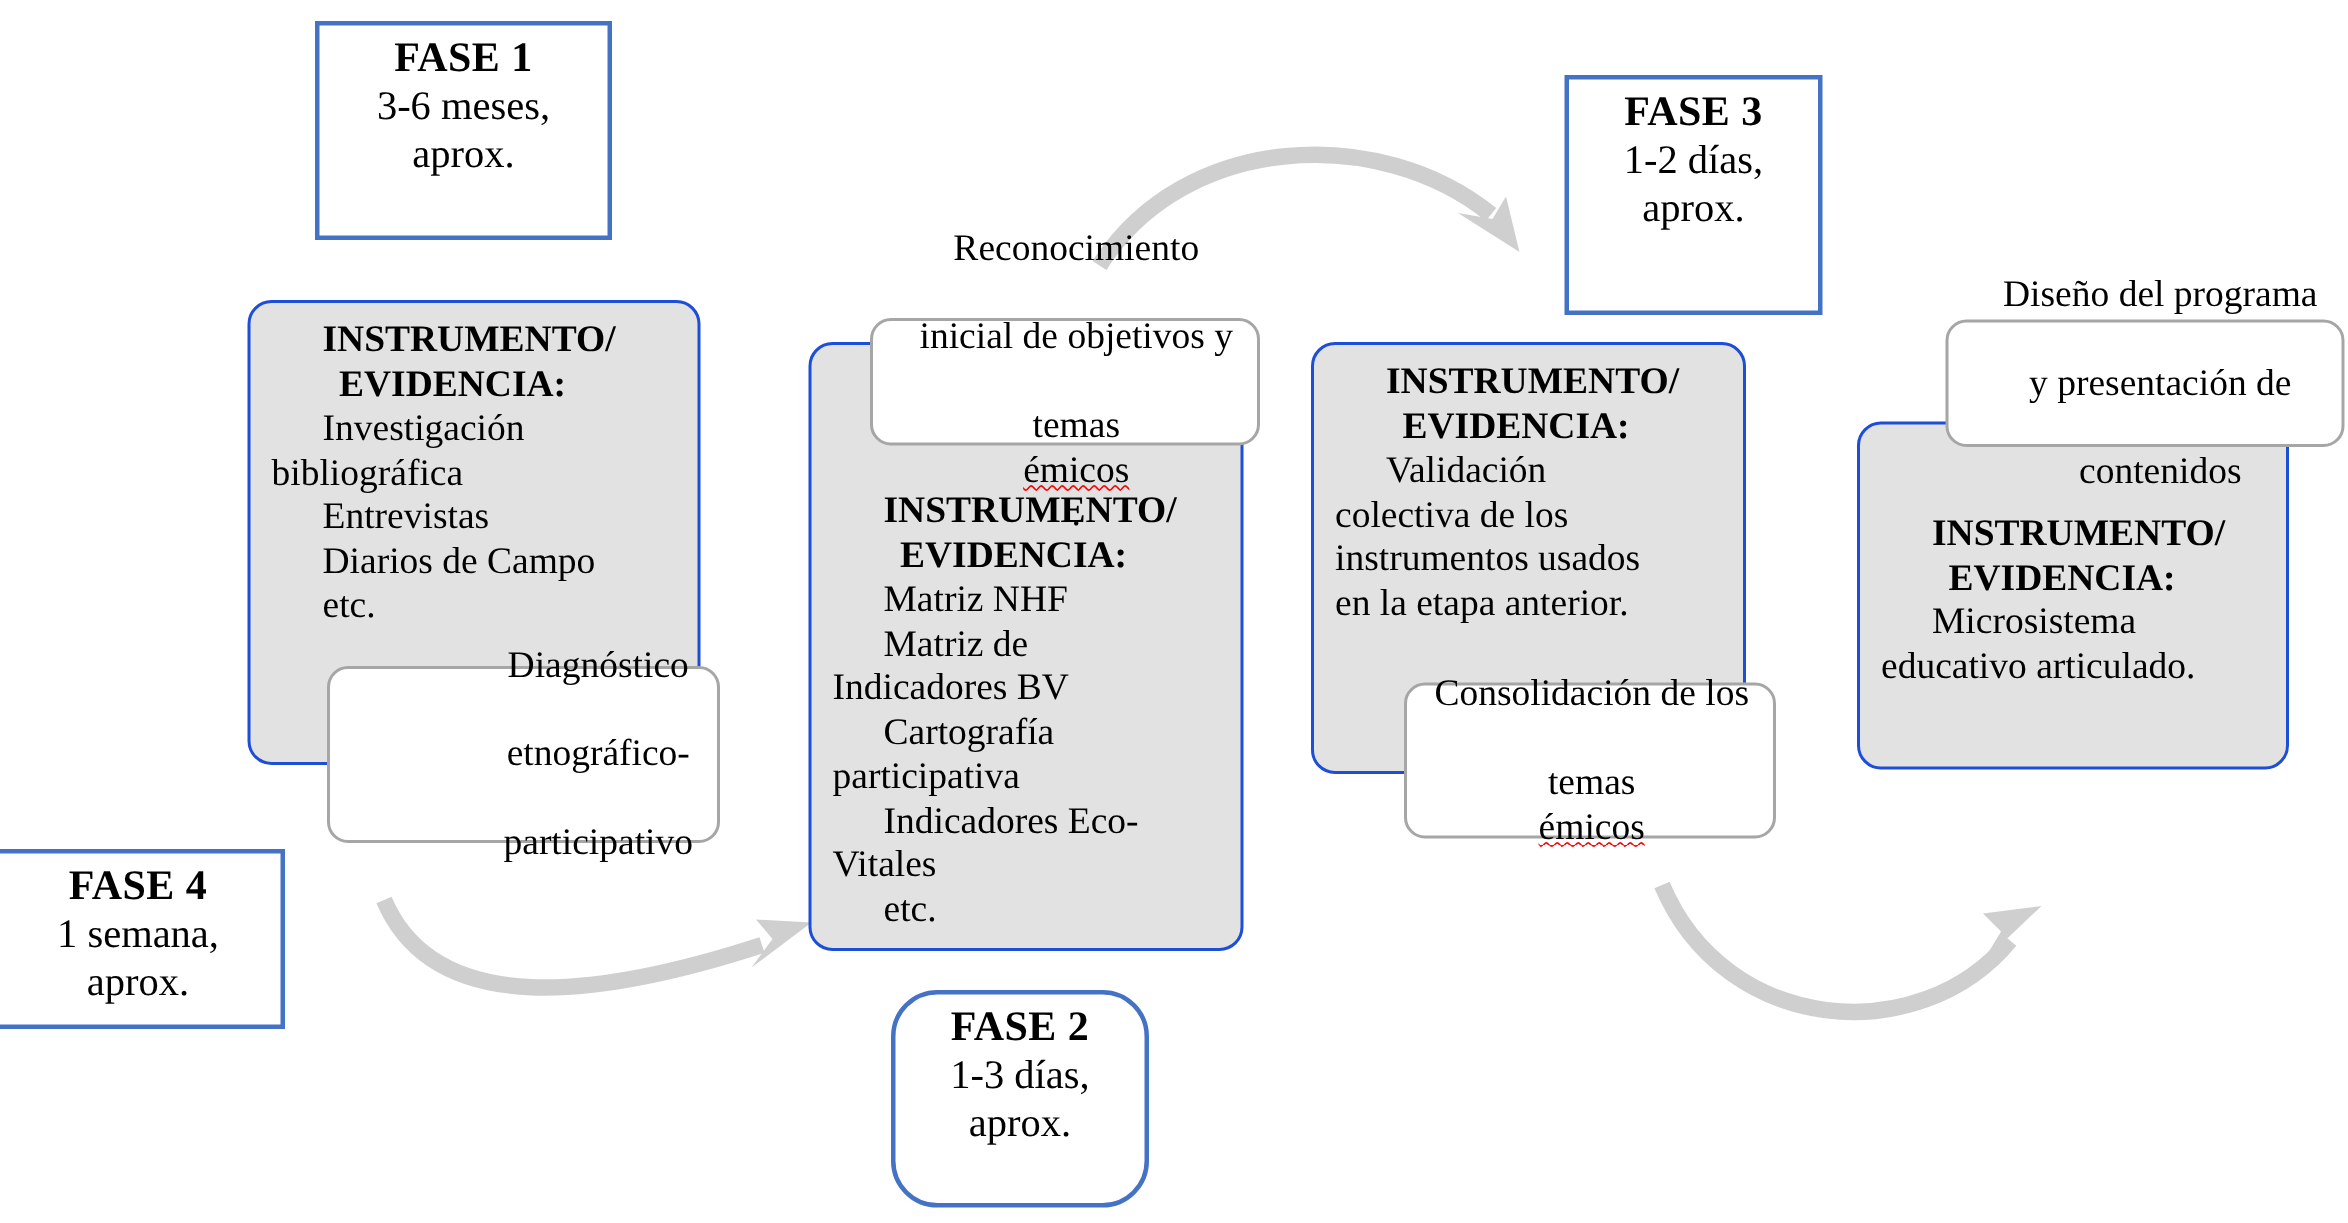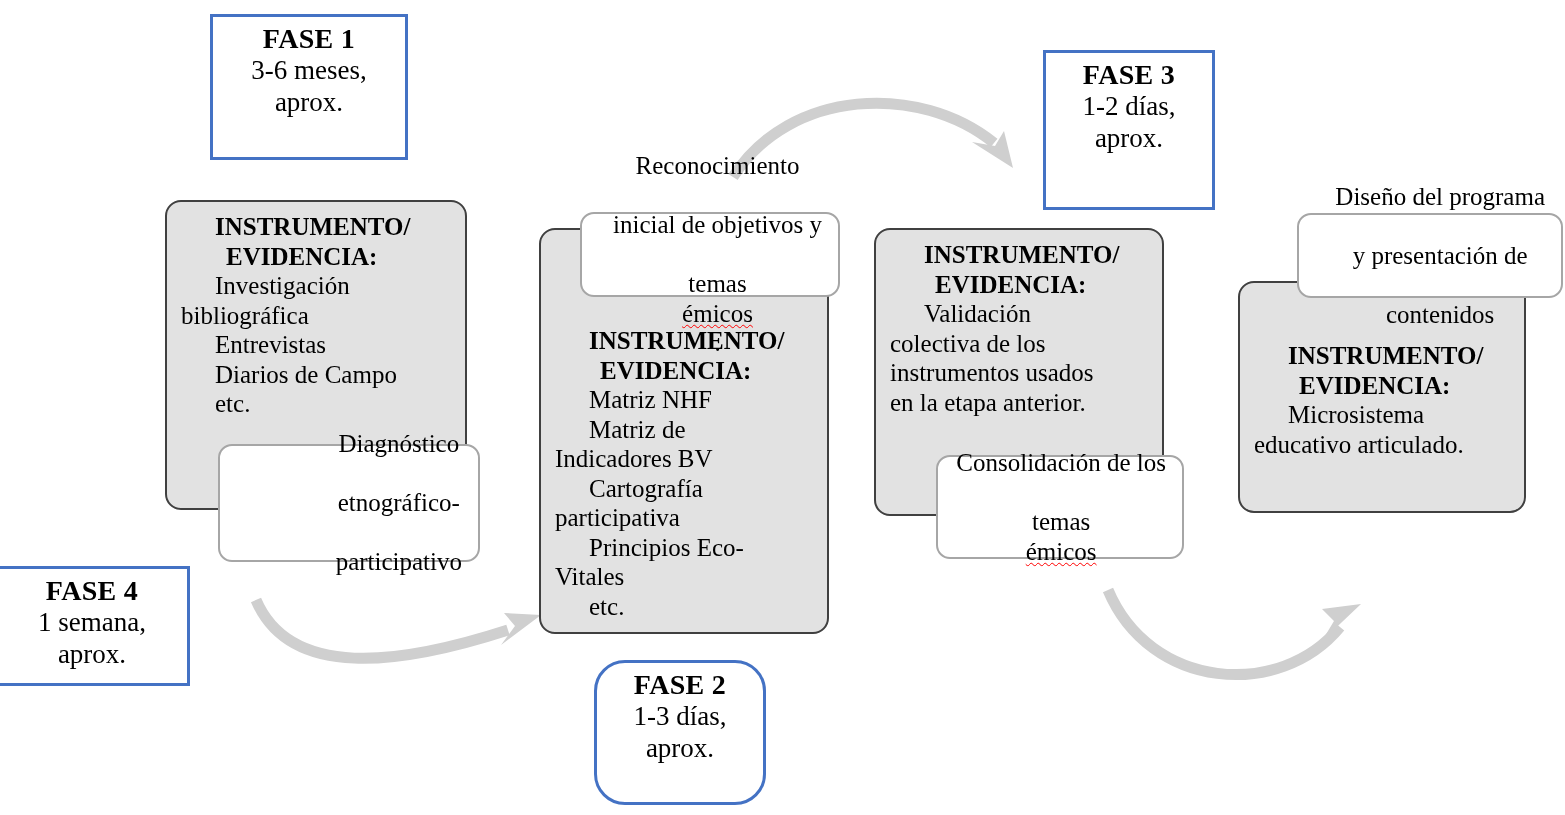--- a/index.html
+++ b/index.html
@@ -40,21 +40,21 @@
   .phase-line {
     display: block;
     font-size: 27px;
   }
 
   
   .grey-panel {
     position: absolute;
     box-sizing: border-box;
     background: #E2E2E2;
-    border: 2px solid #404040;
+    border: 2px solid #1d4ed8;
     border-radius: 16px;
     overflow: hidden;
     z-index: 10;
     line-height: 1.18;
     font-size: 25px;
   }
   .grey-inner {
     padding: 10px 14px 0 14px;
   }
   .heading {
@@ -184,21 +184,21 @@
 
   <div class="grey-panel" style="left:539px; top:228px; width:290px; height:406px;">
     <div class="grey-inner" style="padding-top:96px;">
       <span class="heading">INSTRUMENTO/</span>
       <span class="heading2">EVIDENCIA:</span>
       <span class="item">Matriz NHF</span>
       <span class="item">Matriz de</span>
       <span class="item" style="text-indent:0">Indicadores BV</span>
       <span class="item">Cartografía</span>
       <span class="item" style="text-indent:0">participativa</span>
-      <span class="item">Principios Eco-</span>
+      <span class="item">Indicadores Eco-</span>
       <span class="item" style="text-indent:0">Vitales</span>
       <span class="item">etc.</span>
     </div>
   </div>
 
   <div class="white-box" style="left:580px; top:212px; width:260px; height:85px;">
     <span>
       <span>Reconocimiento</span><br>
       <span>inicial de objetivos y</span><br>
       <span>temas </span><span class="squiggle">émicos</span><span>.</span>

